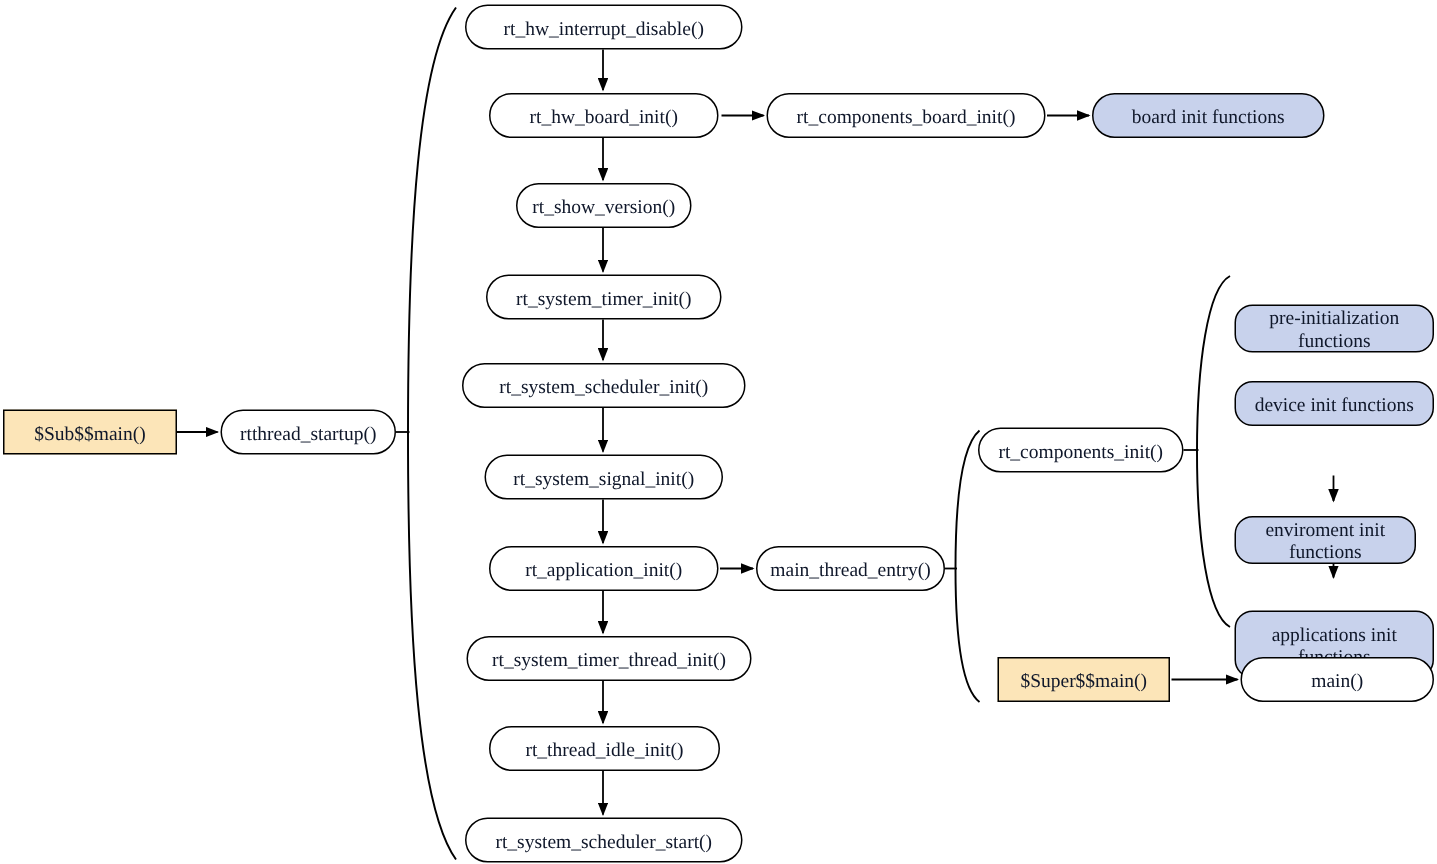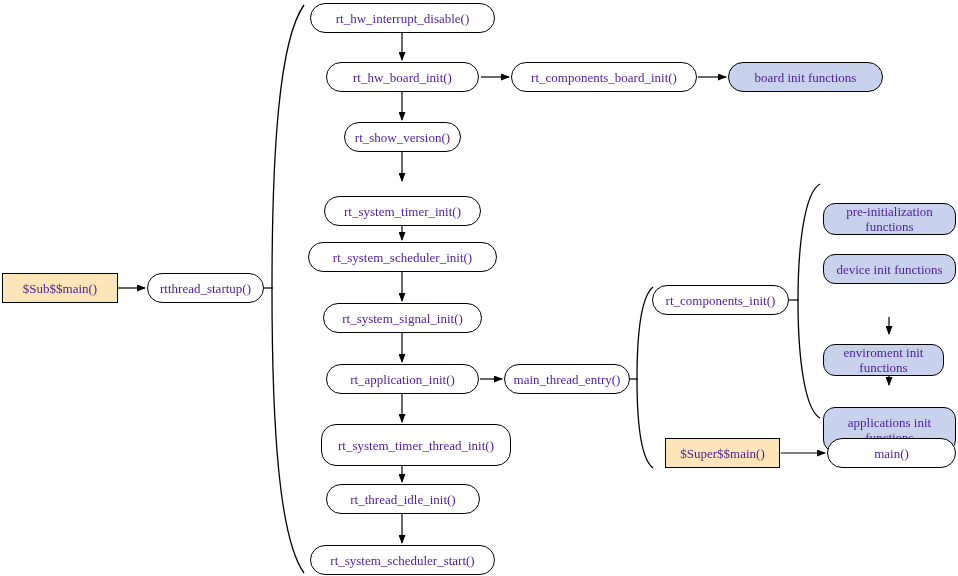--- a/index.html
+++ b/index.html
@@ -4,21 +4,21 @@
 <style>
   * { margin:0; padding:0; box-sizing:border-box; }
   html,body { background:#ffffff; }
   body { font-family:"Liberation Serif","DejaVu Serif",serif; }
   .canvas { position:relative; width:958px; height:576px; background:#ffffff; overflow:hidden; }
   svg.connectors { position:absolute; left:0; top:0; width:958px; height:576px; }
   .node {
     position:absolute;
     display:flex; align-items:center; justify-content:center;
     text-align:center;
-    font-size:13px; line-height:15px; color:#4c1d95;
+    font-size:13px; line-height:15px; color:#0f172a;
     background:#ffffff; border:1px solid #000000;
     white-space:nowrap;
     padding:0 4px;
   }
   .pill  { border-radius:15px; }
   .round { border-radius:12px; }
   .yellow { background:#fce5b8; border-radius:0; }
   .blue   { background:#c8d2ec; }
   .wrap   { white-space:normal;margin-top:20px; }
 </style>
@@ -74,27 +74,27 @@
 
   <div class="node yellow" style="left:2px;top:273px;width:116px;height:30px">$Sub$$main()</div>
   <div class="node yellow" style="left:665px;top:438px;width:115px;height:30px">$Super$$main()</div>
 
   <div class="node pill" style="left:147px;top:273px;width:117px;height:30px">rtthread_startup()</div>
   <div class="node pill" style="left:310px;top:3px;width:185px;height:30px">rt_hw_interrupt_disable()</div>
   <div class="node pill" style="left:326px;top:62px;width:153px;height:30px">rt_hw_board_init()</div>
   <div class="node pill" style="left:511px;top:62px;width:186px;height:30px">rt_components_board_init()</div>
   <div class="node pill blue" style="left:728px;top:62px;width:155px;height:30px">board init functions</div>
   <div class="node pill" style="left:344px;top:122px;width:117px;height:30px">rt_show_version()</div>
-  <div class="node pill" style="left:324px;top:196px;width:157px;height:30px">rt_system_timer_init()</div>
+  <div class="node pill" style="left:324px;top:183px;width:157px;height:30px">rt_system_timer_init()</div>
   <div class="node pill" style="left:308px;top:242px;width:189px;height:30px">rt_system_scheduler_init()</div>
   <div class="node pill" style="left:323px;top:303px;width:159px;height:30px">rt_system_signal_init()</div>
   <div class="node pill" style="left:326px;top:364px;width:153px;height:30px">rt_application_init()</div>
   <div class="node pill" style="left:504px;top:364px;width:126px;height:30px">main_thread_entry()</div>
   <div class="node pill" style="left:652px;top:285px;width:137px;height:30px">rt_components_init()</div>
-  <div class="node pill" style="left:321px;top:424px;width:190px;height:42px">rt_system_timer_thread_init()</div>
+  <div class="node pill" style="left:311px;top:424px;width:190px;height:30px">rt_system_timer_thread_init()</div>
   <div class="node pill" style="left:326px;top:484px;width:154px;height:30px">rt_thread_idle_init()</div>
   <div class="node pill" style="left:310px;top:545px;width:185px;height:30px">rt_system_scheduler_start()</div>
 
   <div class="node round blue wrap" style="left:823px;top:183px;width:133px;height:32px">pre-initialization functions</div>
   <div class="node round blue wrap" style="left:823px;top:234px;width:133px;height:30px">device init functions</div>
   <div class="node round blue wrap" style="left:823px;top:324px;width:121px;height:32px">enviroment init functions</div>
   <div class="node round blue wrap" style="left:823px;top:387px;width:133px;height:45px">applications init functions</div>
 
   <div class="node pill" style="left:827px;top:438px;width:129px;height:30px">main()</div>
 

